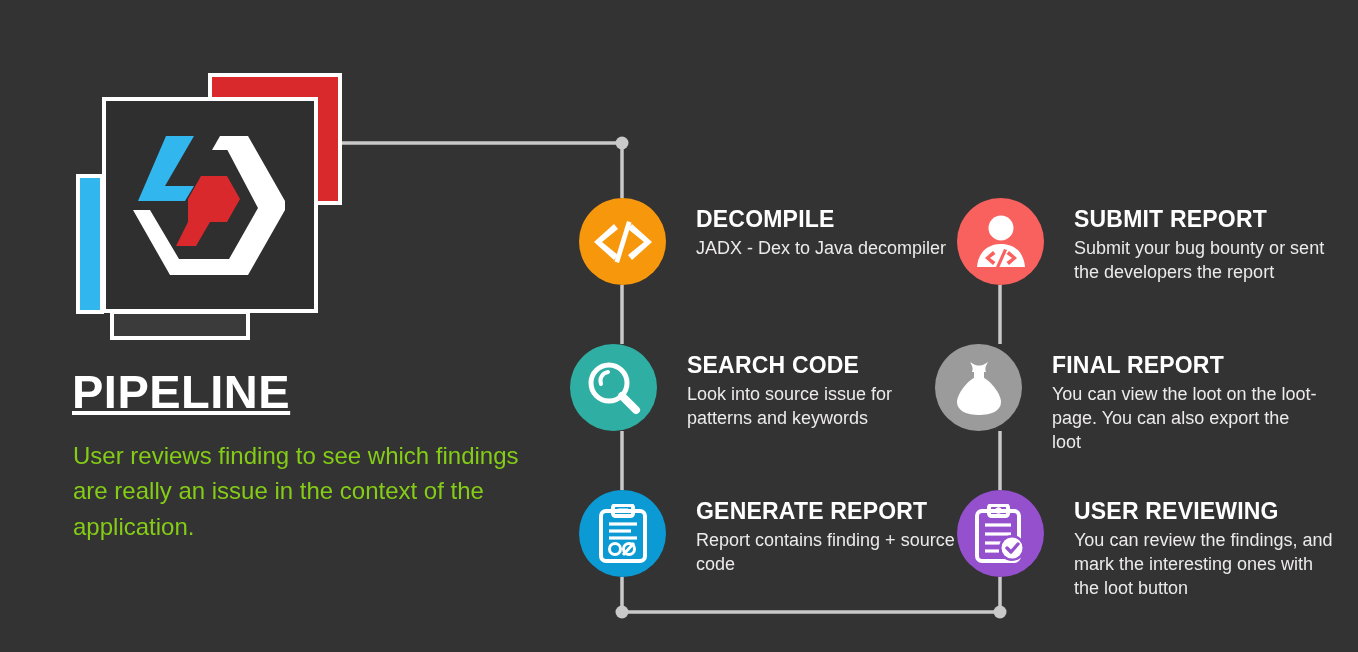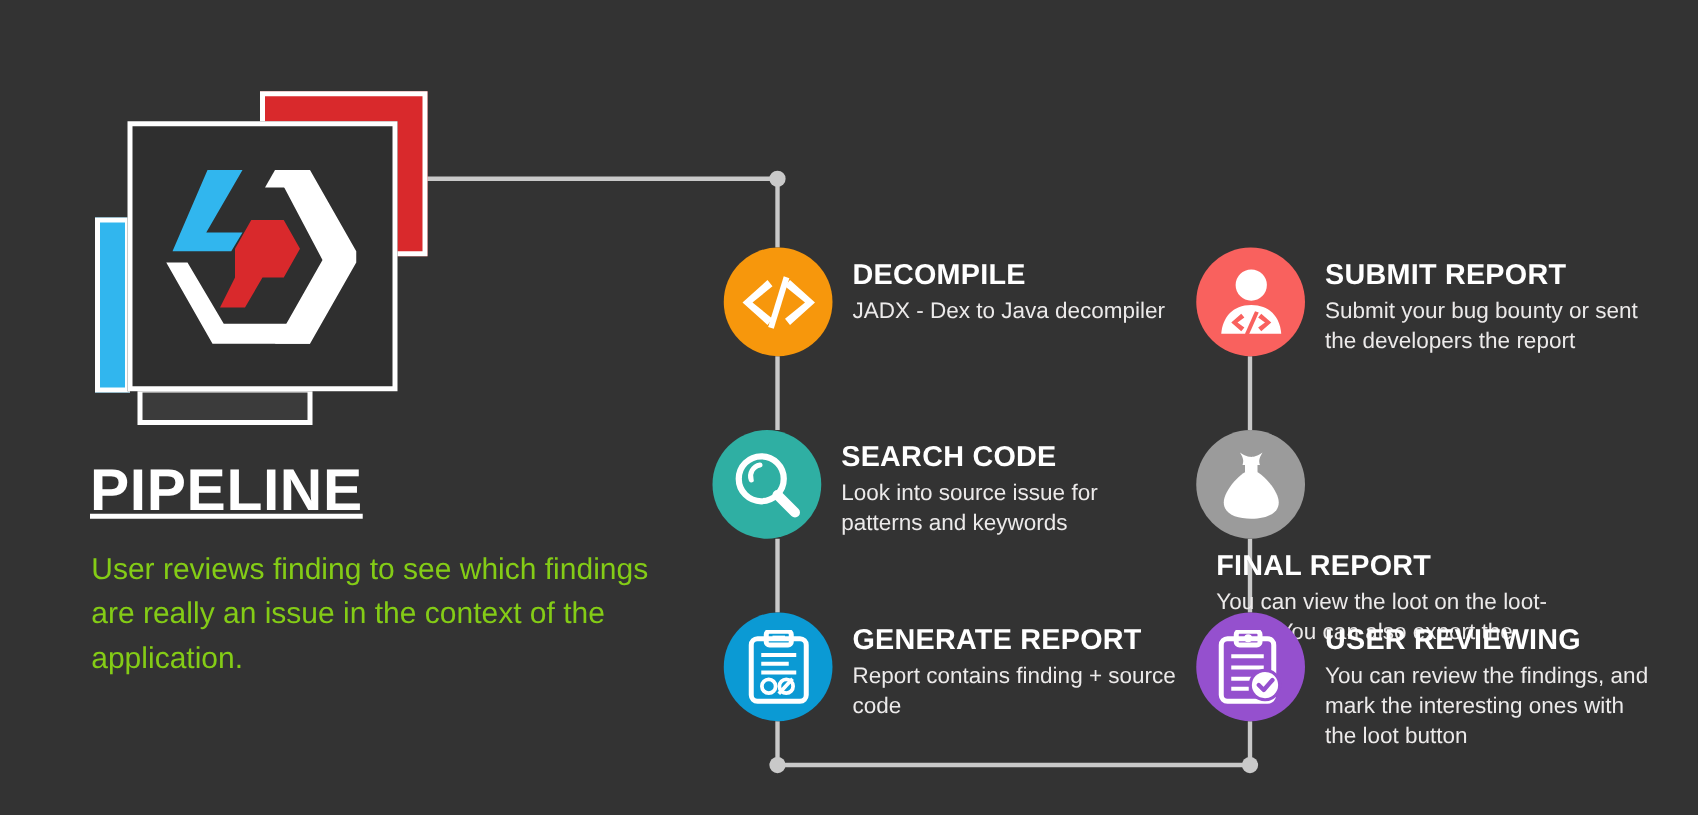--- a/index.html
+++ b/index.html
@@ -66,21 +66,21 @@
     width: 87px;
     height: 87px;
     border-radius: 50%;
     flex: 0 0 87px;
     display: flex;
     align-items: center;
     justify-content: center;
     position: relative;
   }
   .node-text {
-    margin-left: 16px;
+    margin-left: 30px;
     padding-top: 9px;
   }
   .node-title {
     font-size: 23px;
     font-weight: bold;
     color: #ffffff;
     letter-spacing: 0.2px;
     line-height: 1.08;
     white-space: nowrap;
   }
@@ -91,21 +91,21 @@
     line-height: 1.33;
   }
   .w-left  { width: 262px; }
   .w-right { width: 268px; }
 
   
   #node-decompile       { left: 579px;  top: 198px; }
   #node-search-code     { left: 570px;  top: 344px; }
   #node-generate-report { left: 579px;  top: 490px; }
   #node-submit-report   { left: 957px;  top: 198px; align-items: center; }
-  #node-final-report    { left: 957px;  top: 344px; flex-direction: column; }
+  #node-final-report    { left: 935px;  top: 344px; }
   #node-user-reviewing  { left: 957px;  top: 490px; }
 </style>
 </head>
 <body>
 
 <div id="page">
 
   <svg id="connectors" viewBox="0 0 1358 652" width="1358" height="652">
 
     <path d="M341,143 L622,143 L622,198" fill="none" stroke="#c9c9c9" stroke-width="3.5"></path>

